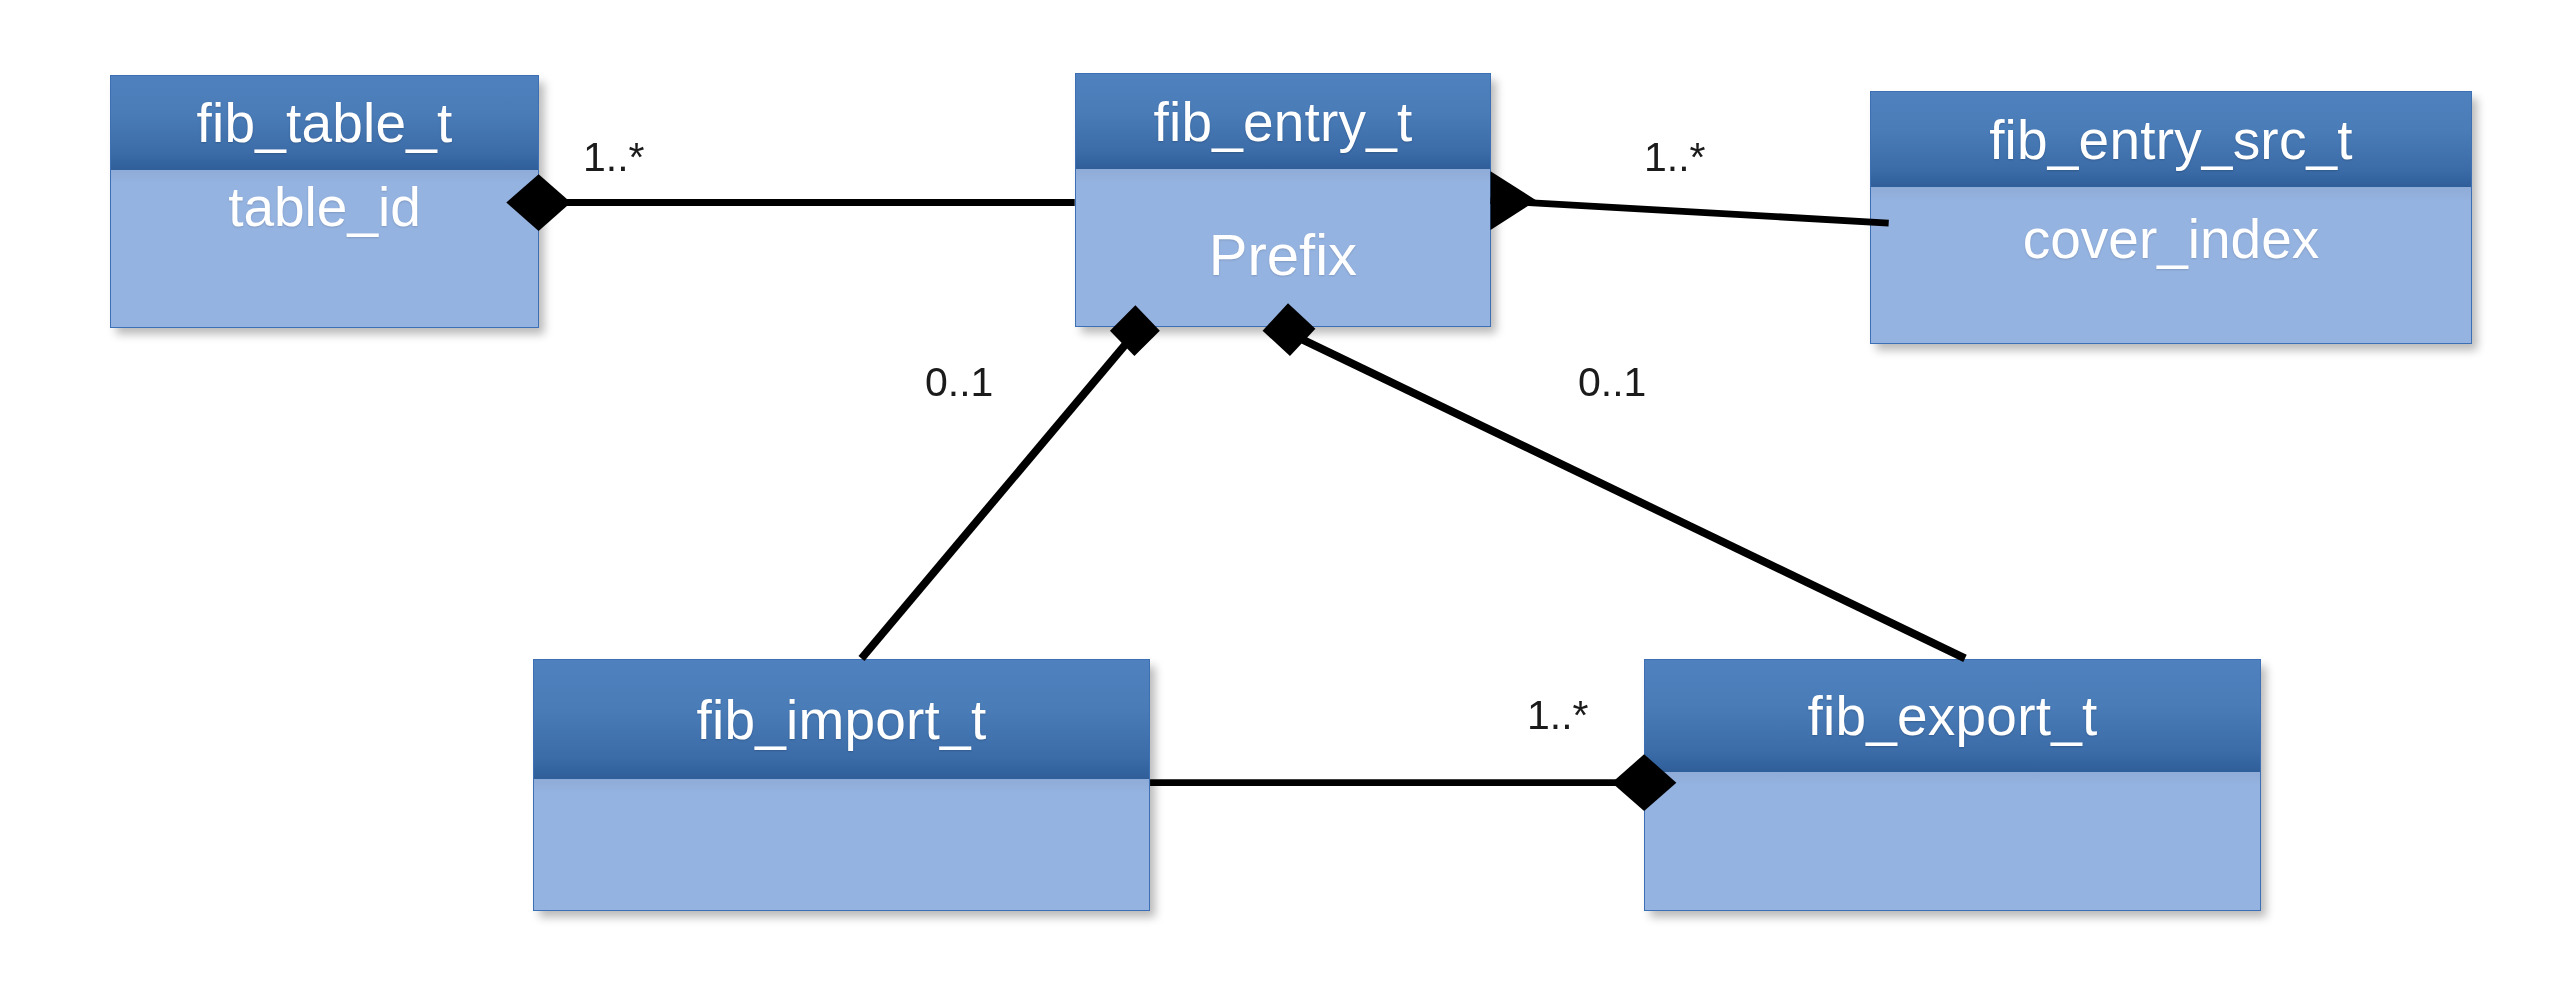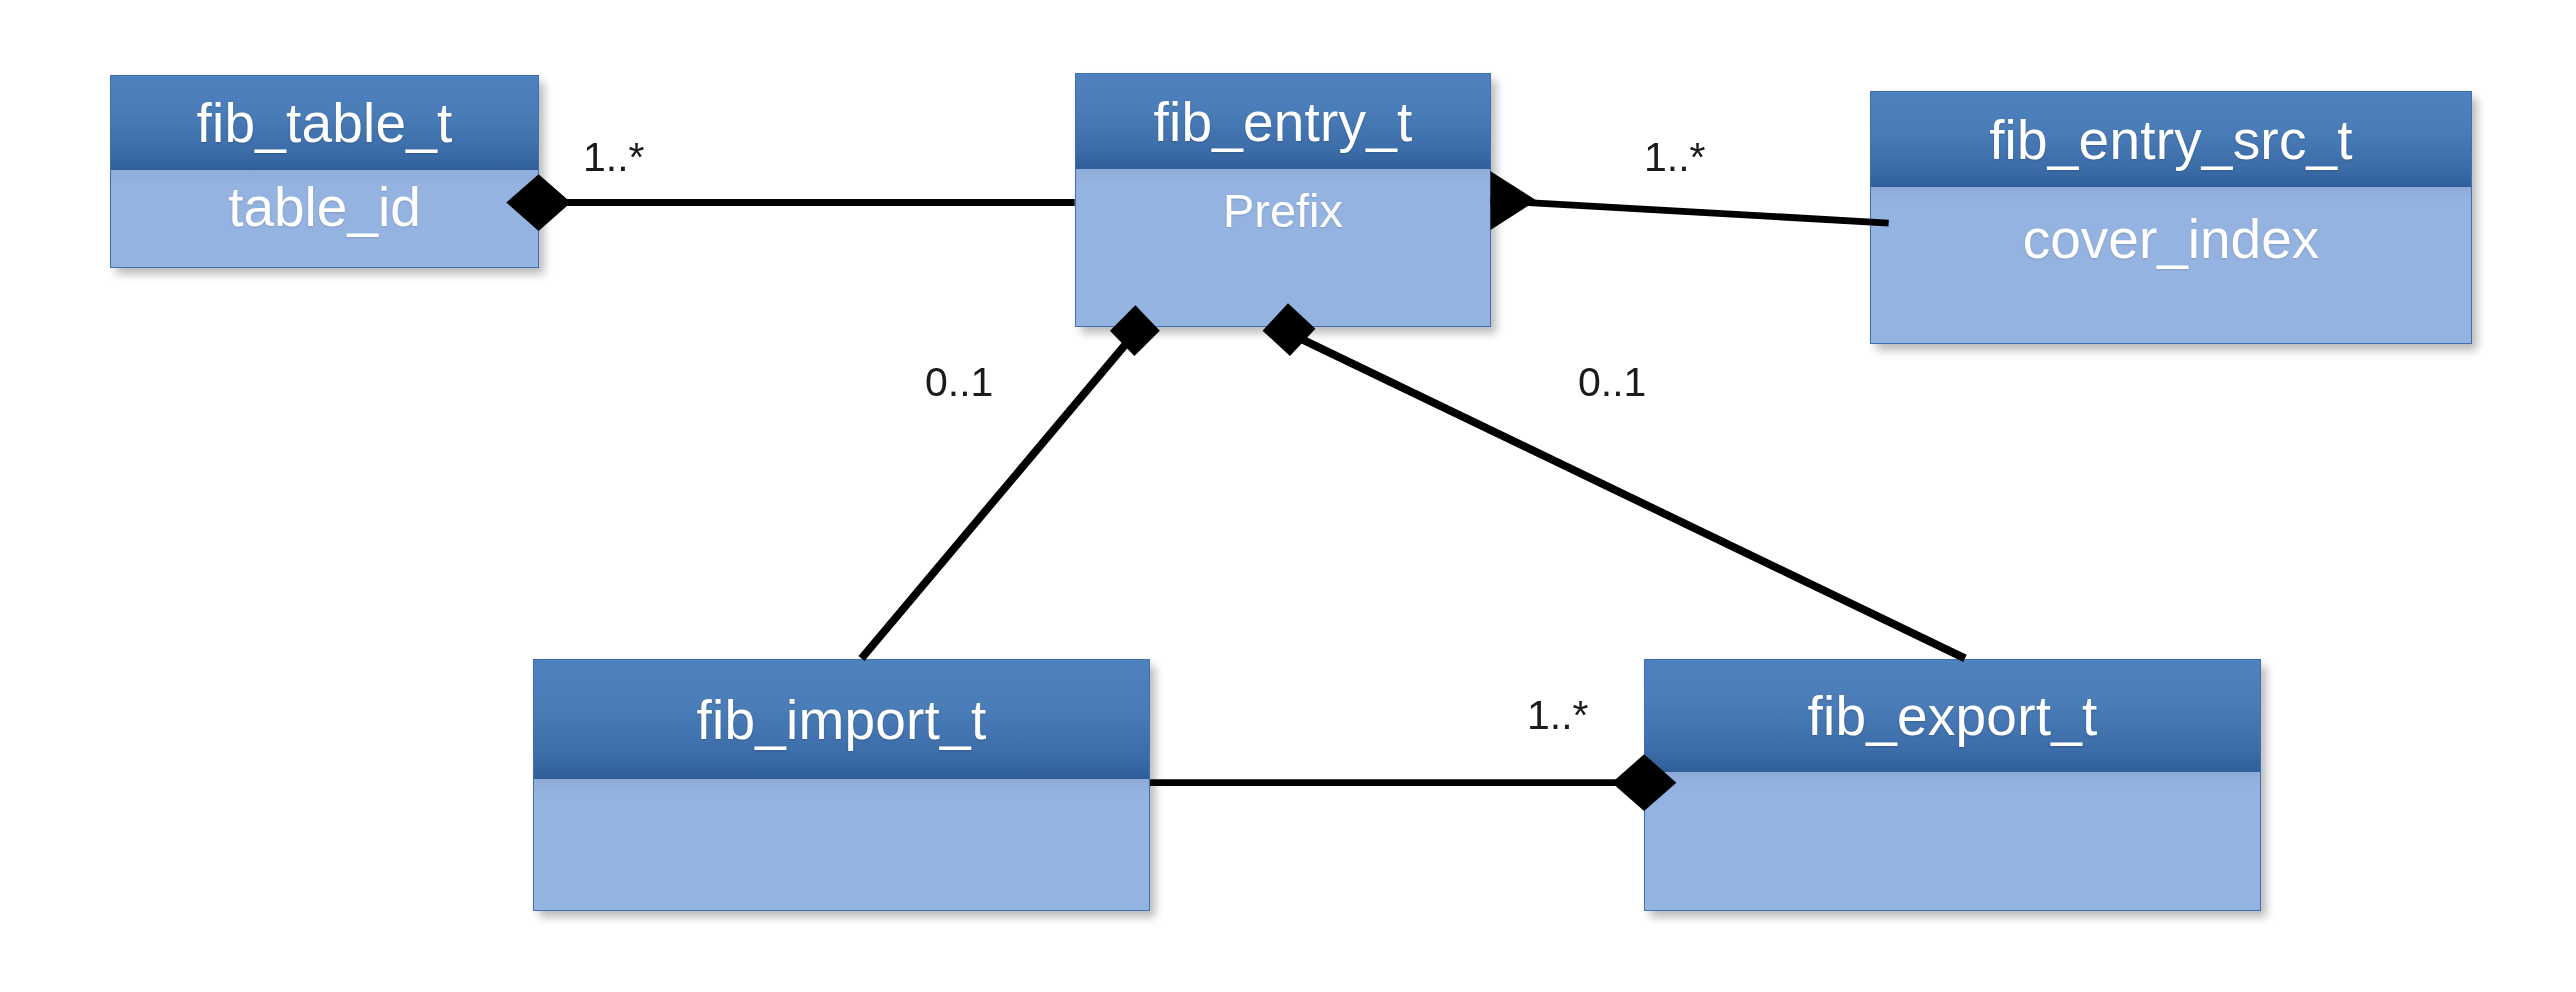--- a/index.html
+++ b/index.html
@@ -51,27 +51,27 @@
     display: flex;
     align-items: flex-start;
     justify-content: center;
     text-align: center;
     flex: 1 1 auto;
     text-shadow: 0 1px 2px rgba(0,0,0,0.14);
   }
   .uml-body-text { display: block; width: 100%; }
 
   
-  #box-fib-table-t      { left: 110px;  top: 75px;  width: 429px; height: 193px; }
+  #box-fib-table-t      { left: 110px;  top: 75px;  width: 429px; height: 253px; }
   #box-fib-table-t   .uml-header { height: 94px;  font-size: 55px; }
   #box-fib-table-t   .uml-body   { font-size: 55px; padding-top: 5px; }
 
   #box-fib-entry-t      { left: 1075px; top: 73px;  width: 416px; height: 254px; }
   #box-fib-entry-t   .uml-header { height: 95px;  font-size: 55px; }
-  #box-fib-entry-t   .uml-body   { font-size: 47px; padding-top: 14px; }
+  #box-fib-entry-t   .uml-body   { font-size: 58px; padding-top: 14px; align-items: center; }
 
   #box-fib-entry-src-t  { left: 1870px; top: 91px;  width: 602px; height: 253px; }
   #box-fib-entry-src-t .uml-header { height: 95px; font-size: 55px; }
   #box-fib-entry-src-t .uml-body   { font-size: 55px; padding-top: 19.6px; }
 
   #box-fib-import-t     { left: 533px;  top: 659px; width: 617px; height: 252px; }
   #box-fib-import-t  .uml-header { height: 119px; font-size: 55px; }
   #box-fib-import-t  .uml-body   { font-size: 55px; }
 
   #box-fib-export-t     { left: 1644px; top: 659px; width: 617px; height: 252px; }

